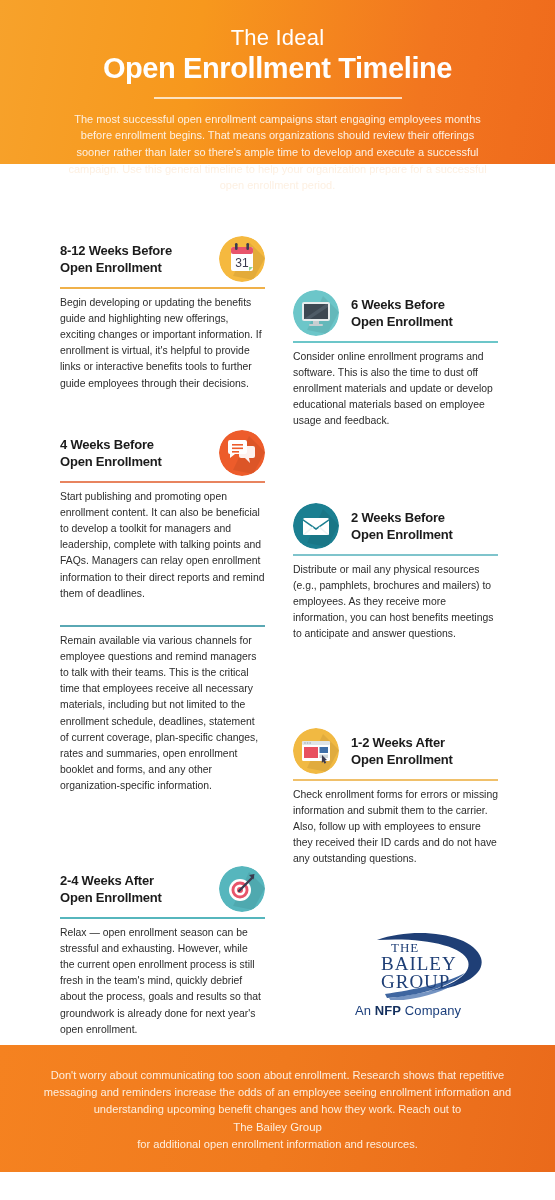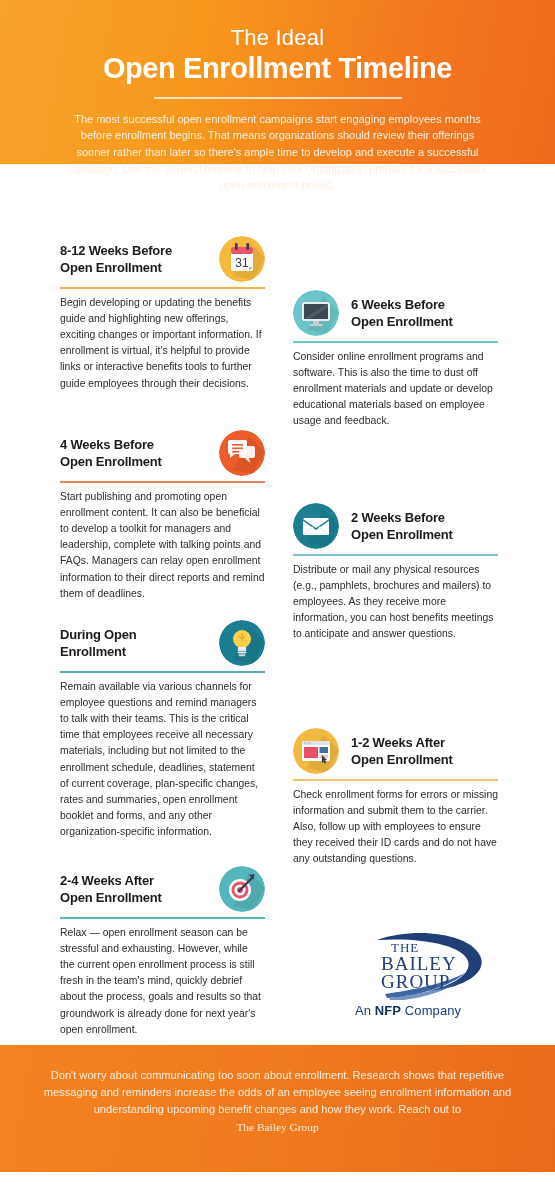--- a/index.html
+++ b/index.html
@@ -78,21 +78,21 @@
   .logo-tag{font-size:13px;color:#1c3f7c;margin-top:3px;letter-spacing:.1px;}
   .logo-tag b{color:#14305e;}
 
   
   .footer{
     position:absolute;left:0;top:1045px;width:555px;height:127px;
     background:linear-gradient(100deg,#f58220 0%,#f07a1e 50%,#ea6a1b 100%);
     box-sizing:border-box;padding:22px 34px 0 34px;text-align:center;
   }
   .footer p{margin:0;color:#fdeede;font-size:11.1px;line-height:1.55;}
-  .footer .bailey{font-family:Liberation Serif, serif;font-size:11.4px;}
+  .footer .bailey{font-family:Liberation Sans, sans-serif;font-size:11.4px;}
 
   .copyright{
     position:absolute;left:60px;top:1248px;
     font-size:7.6px;color:#4a4a4a;
   }
 </style>
 </head>
 <body>
 
 <div class="page">
@@ -192,40 +192,20 @@
               <div>
                 <span style="display:block">2 Weeks Before</span>
                 <span style="display:block">Open Enrollment</span>
               </div>
             </div>
      </div>
      <div class="item-rule" style="background:#7fc4cc"></div>
      <p class="item-text">Distribute or mail any physical resources (e.g., pamphlets, brochures and mailers) to employees. As they receive more information, you can host benefits meetings to anticipate and answer questions.</p>
         </div>
         <div class="item left" style="top: 402px;">
-          <div class="item-head">
-       <div class="icon-circle">
-              <svg viewBox="0 0 46 46">
-                <circle cx="23" cy="23" r="23" fill="#1b7f91"></circle>
-    <path d="M30 6 L46 22 L34 44 L14 40 Z" fill="rgba(0,0,0,.07)"></path>
-        <circle cx="23" cy="19" r="9" fill="#fbd14b"></circle>
-        <path d="M19 27 h8 v2 h-8 z" fill="#f0f3f5"></path>
-        <rect x="18.6" y="29" width="8.8" height="2" rx="1" fill="#e2e7ea"></rect>
-        <rect x="18.6" y="31.6" width="8.8" height="2" rx="1" fill="#e2e7ea"></rect>
-        <rect x="19.6" y="34.2" width="6.8" height="2" rx="1" fill="#cfd6da"></rect>
-        <path d="M23 13 v8 M20 16 l3 3 l3-3" stroke="#e3a92c" stroke-width="1.3" fill="none"></path>
-              </svg>
-            </div>
-       <div class="item-title">
-              <div>
-                <span style="display:block">During Open</span>
-                <span style="display:block">Enrollment</span>
-              </div>
-            </div>
-     </div>
      <div class="item-rule" style="background:#5aa8b4"></div>
      <p class="item-text">Remain available via various channels for employee questions and remind managers to talk with their teams. This is the critical time that employees receive all necessary materials, including but not limited to the enrollment schedule, deadlines, statement of current coverage, plan-specific changes, rates and summaries, open enrollment booklet and forms, and any other organization-specific information.</p>
         </div>
         <div class="item right" style="top: 510px;">
           <div class="item-head">
        <div class="icon-circle">
               <svg viewBox="0 0 46 46">
                 <circle cx="23" cy="23" r="23" fill="#f1b942"></circle>
     <path d="M30 6 L46 22 L34 44 L14 40 Z" fill="rgba(0,0,0,.07)"></path>
         <rect x="9" y="13" width="28" height="20" rx="1.5" fill="#ffffff"></rect>
@@ -286,17 +266,18 @@
       <text x="26" y="60" font-family="Liberation Serif, serif" font-size="19" fill="#1f3f76" letter-spacing="1">GROUP</text>
     </svg>
     <div class="logo-tag">
       <span>An </span><b>NFP</b><span> Company</span>
     </div>
   </div>
 
   <div class="footer">
     <p>Don't worry about communicating too soon about enrollment. Research shows that repetitive messaging and reminders increase the odds of an employee seeing enrollment information and understanding upcoming benefit changes and how they work. Reach out to</p>
     <p class="bailey">The Bailey Group</p>
+    <p>for additional open enrollment information and resources.</p>
   </div>
 
   <div class="copyright">© 2021 Zywave, Inc. All rights reserved.</div>
 
 </div>
 
 </body></html>

